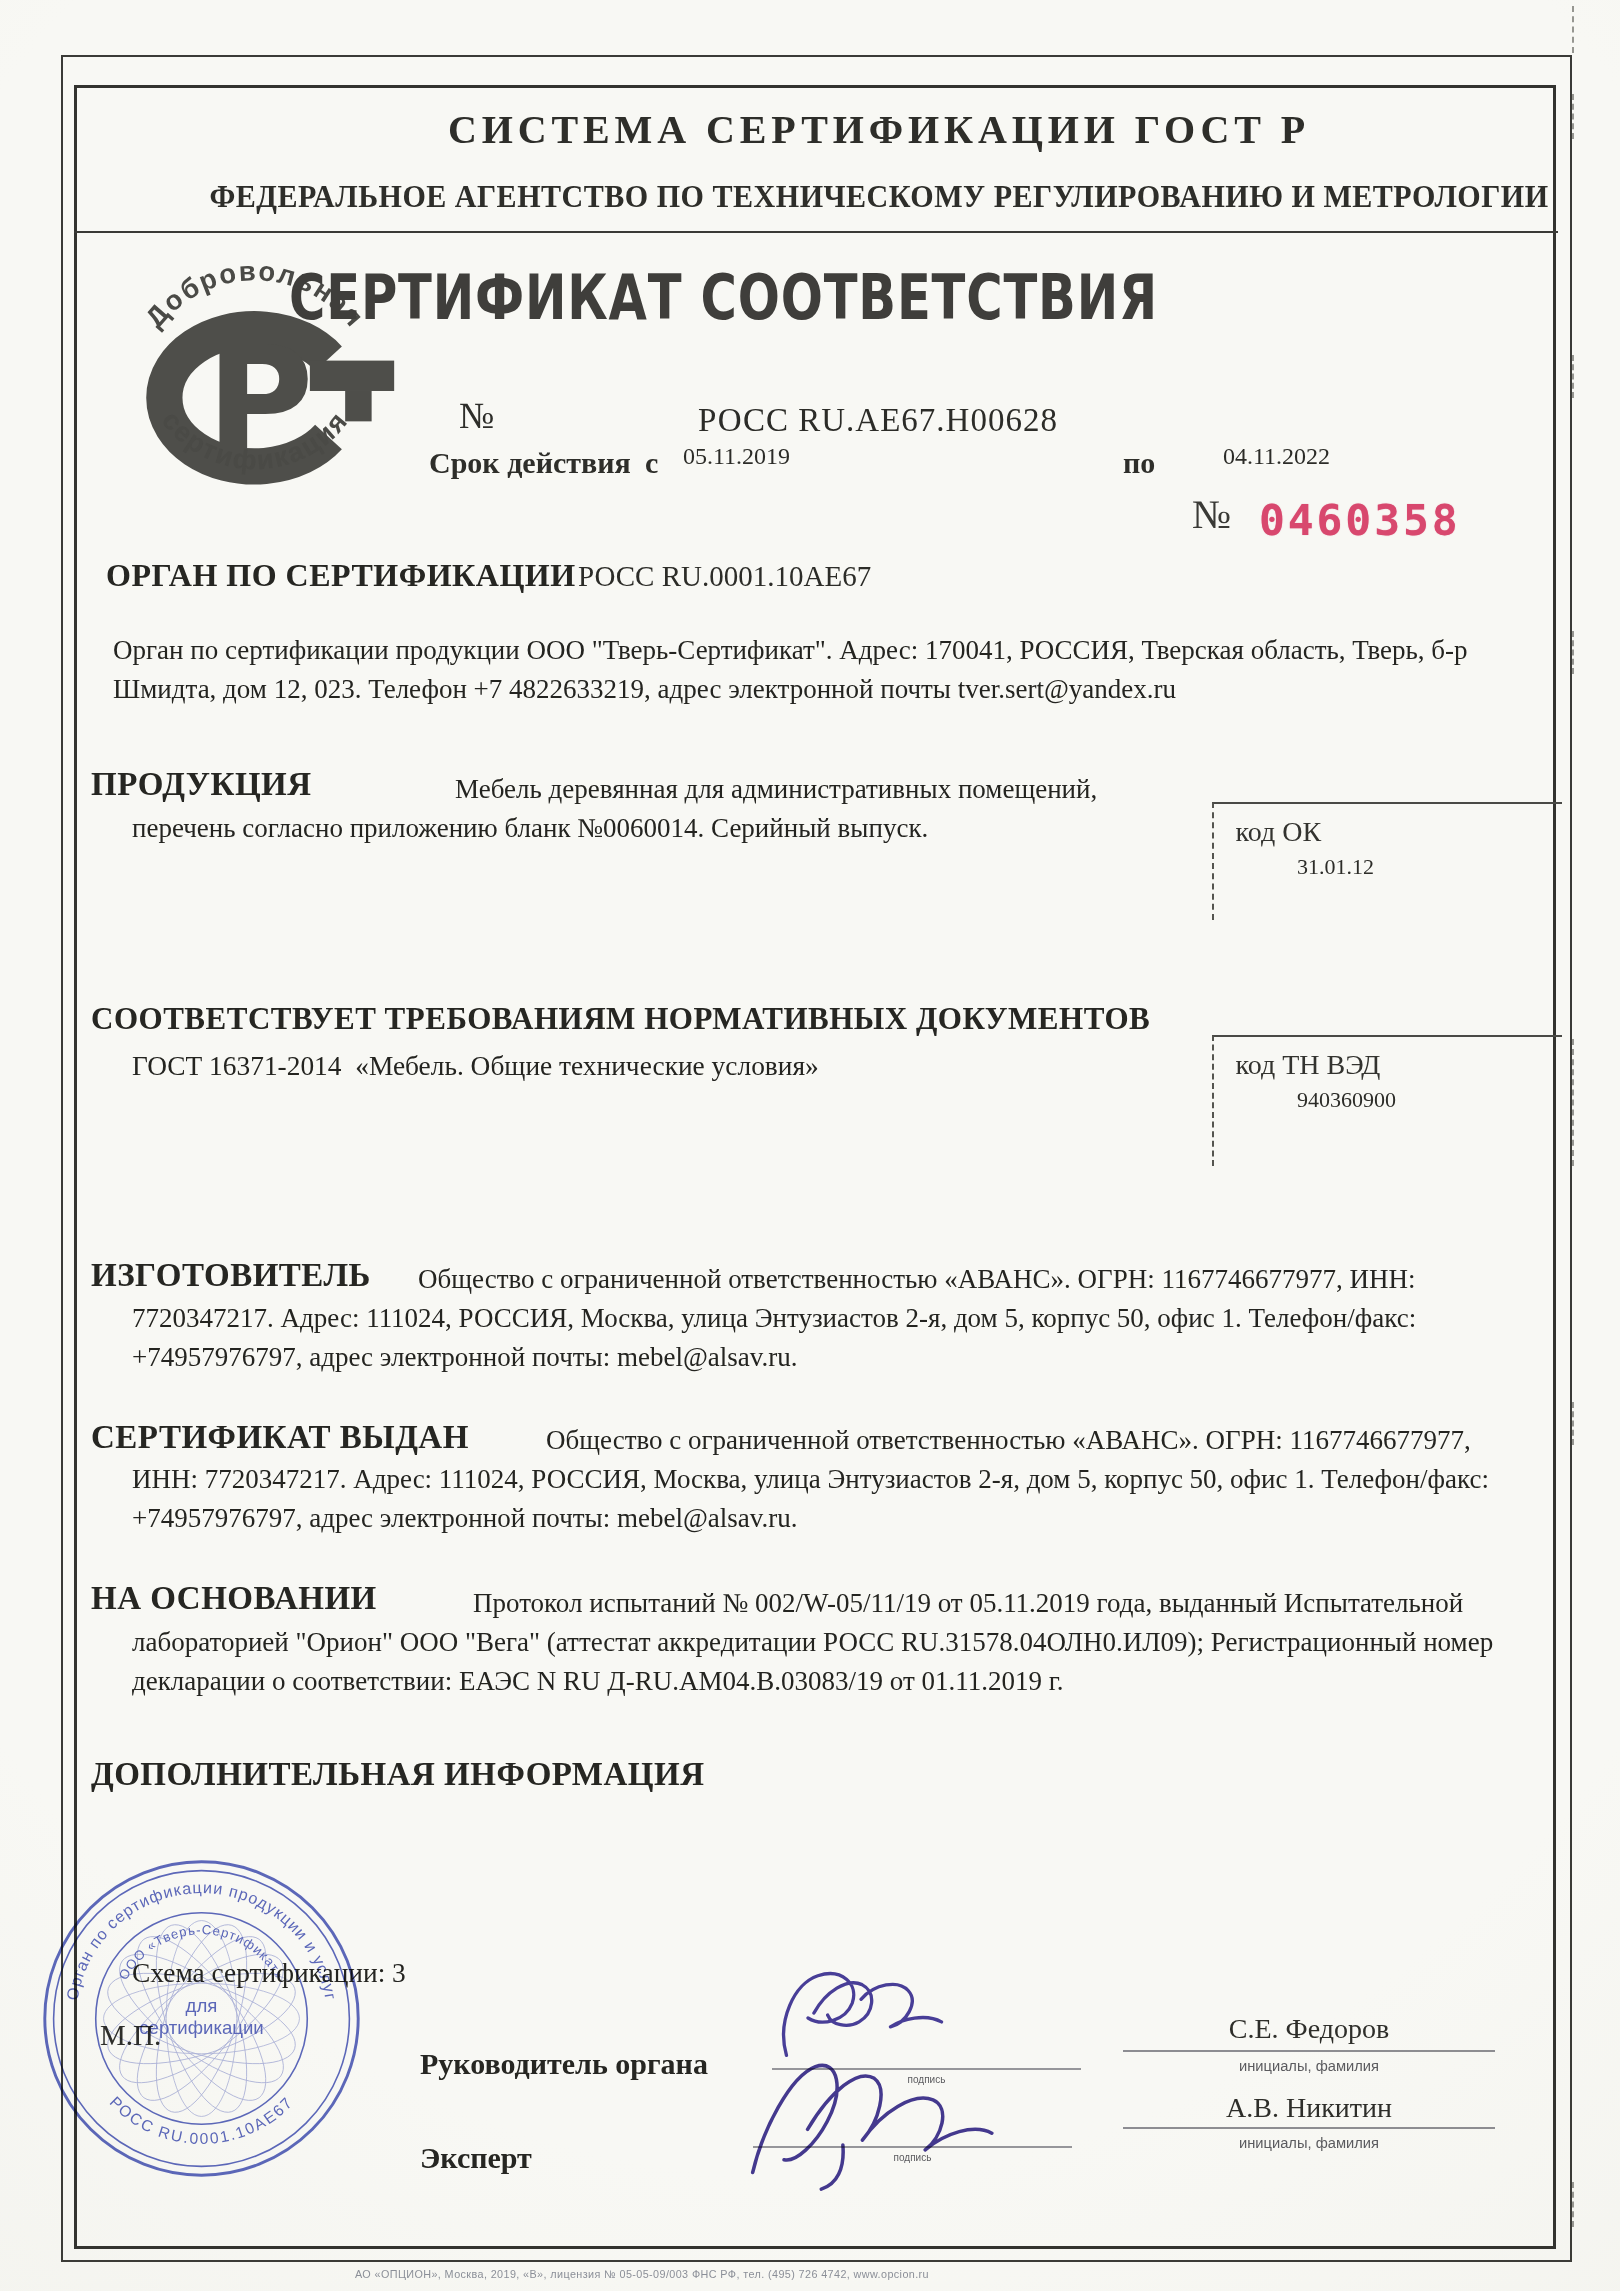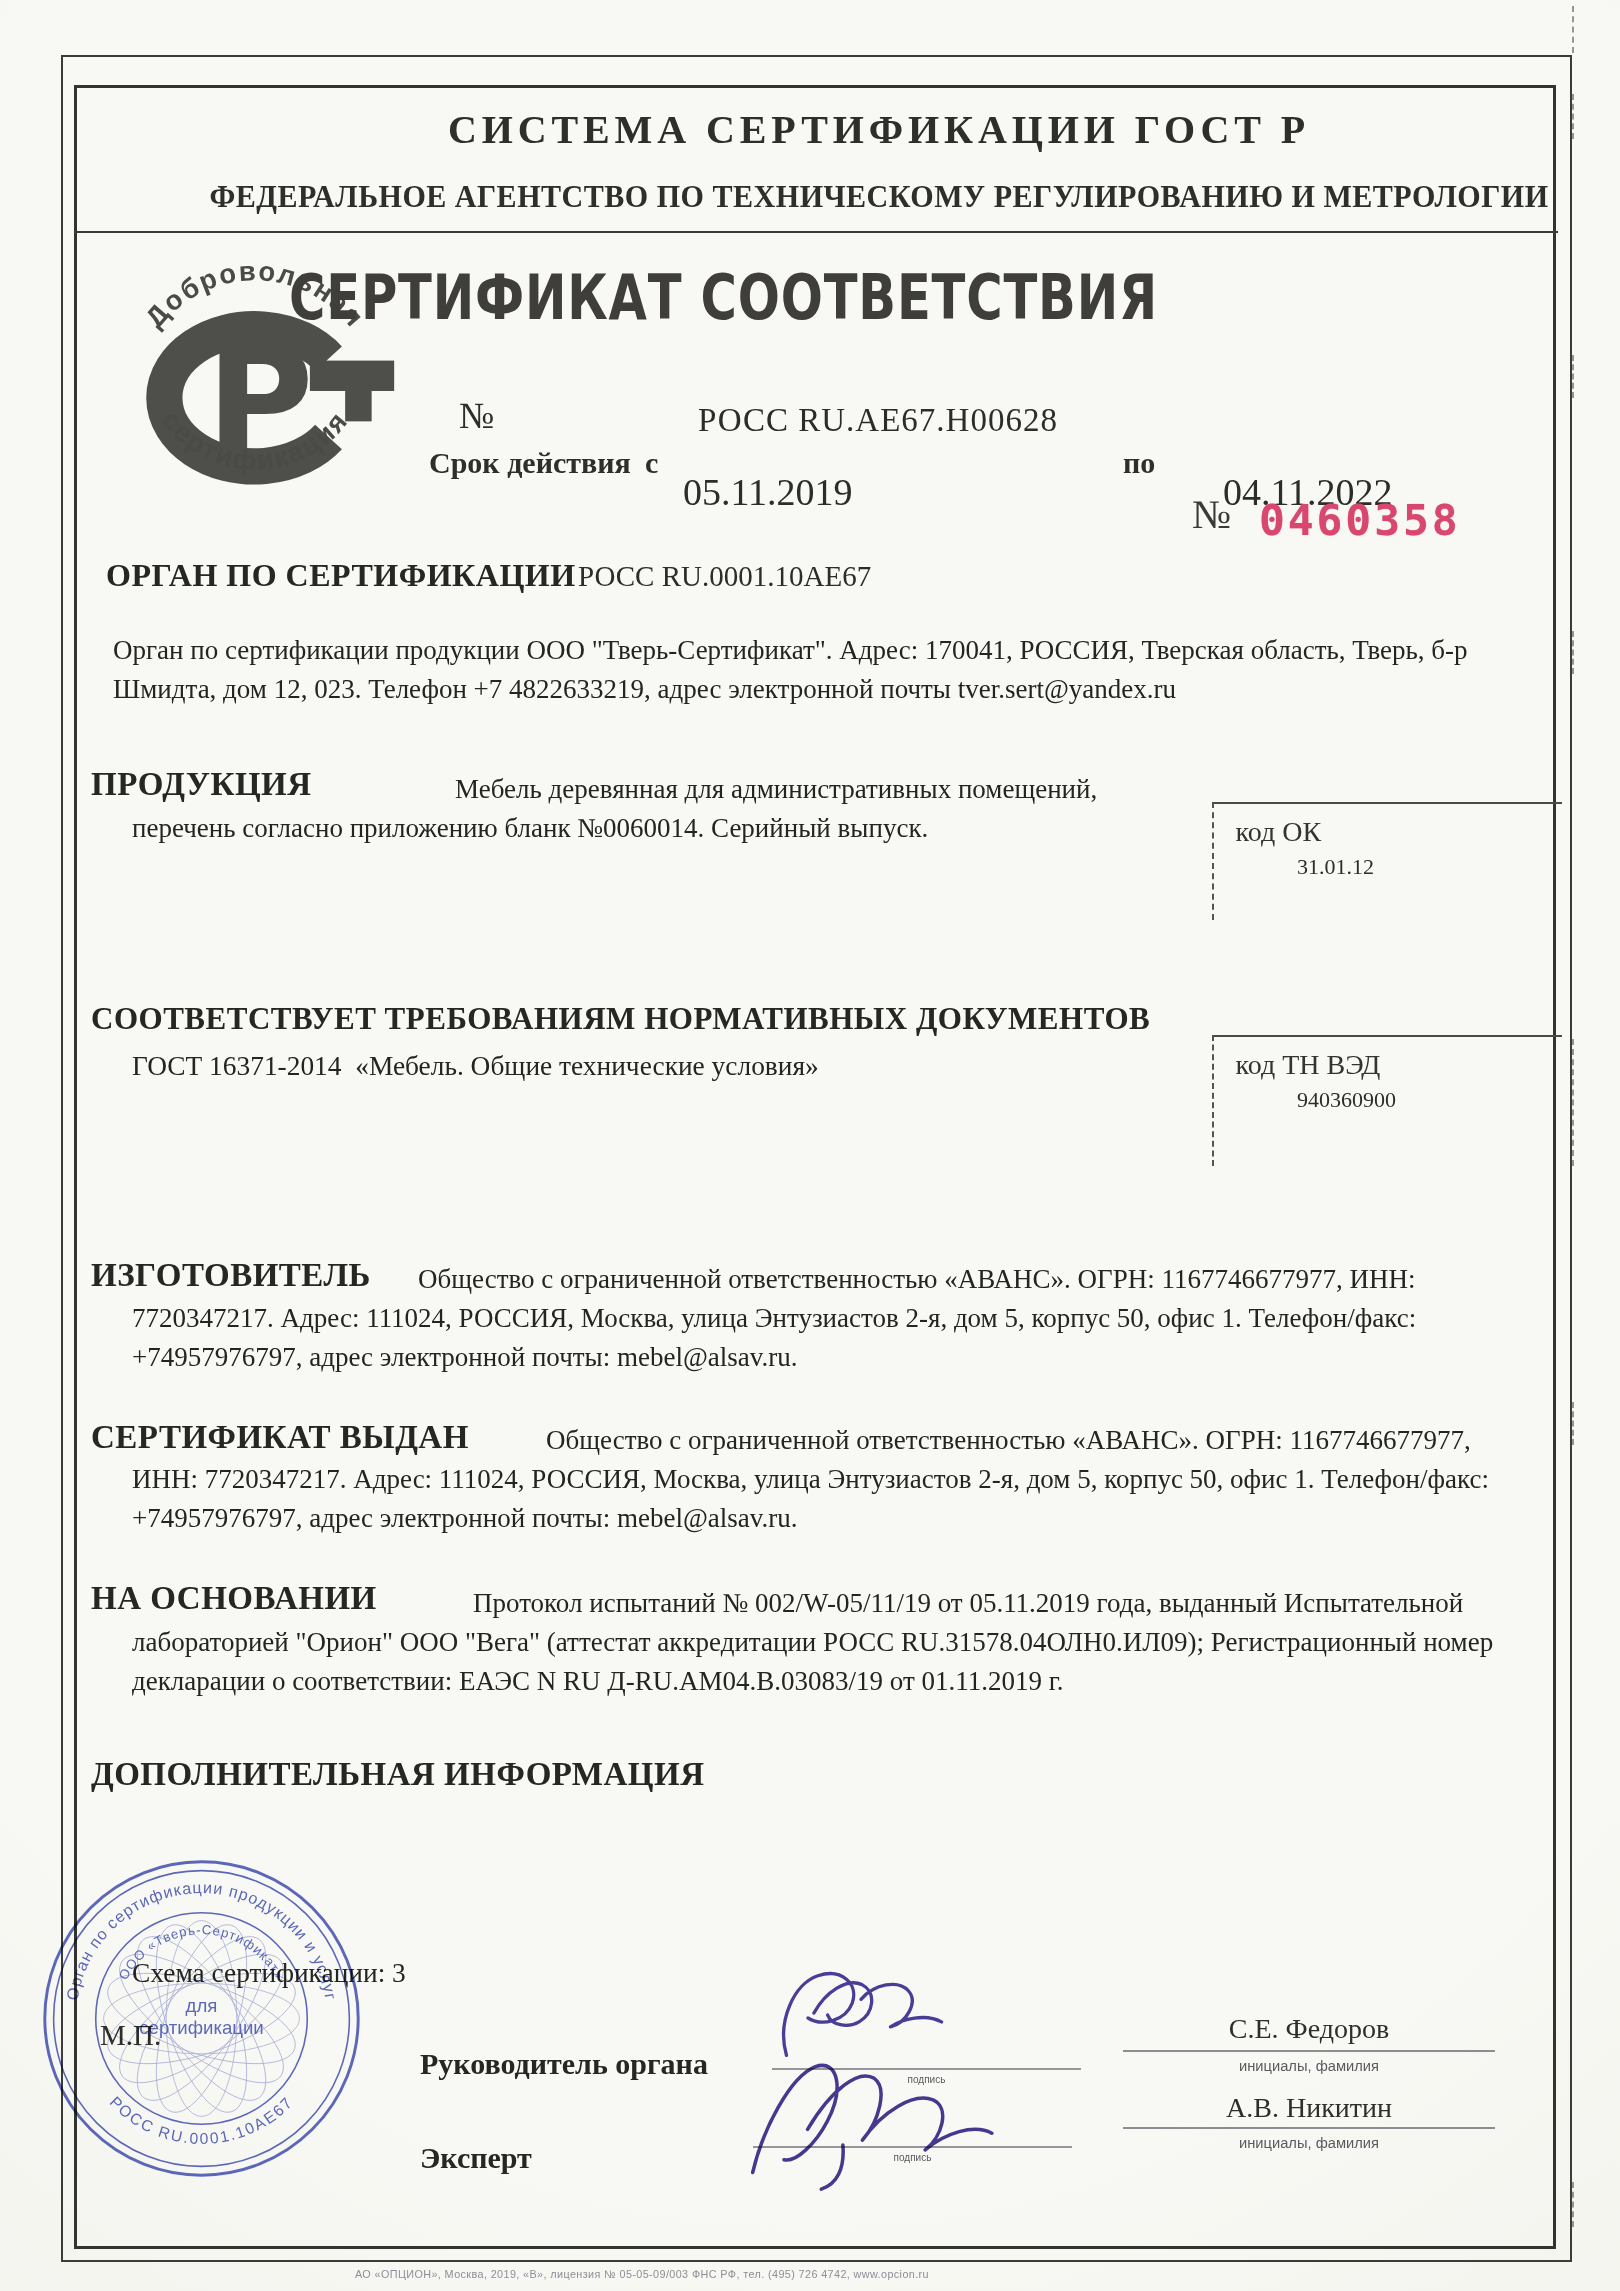--- a/index.html
+++ b/index.html
@@ -16,21 +16,21 @@
   .frame-inner{left:74px;top:85px;width:1476px;height:2158px;border:3.9px solid #33332f;}
   .hdr-wrap{left:69px;top:0;width:1000px;text-align:center;}
   .sys-title{top:106px;font-size:40px;letter-spacing:4.9px;color:#2e2e2a;width:100%;}
   .agency{top:179px;font-size:31px;letter-spacing:0.5px;color:#2e2e2a;width:100%;transform:scaleX(.97);}
   .divider{left:74px;top:231px;width:1484px;border-top:2.5px solid #3a3a36;}
   .doc-title{left:289px;top:261px;font-family:"DejaVu Sans", sans-serif;font-weight:bold;
     font-size:62px;color:#3f3e3b;transform:scaleX(.8);transform-origin:left top;letter-spacing:1px;white-space:nowrap;}
   .num-label{left:459px;top:394px;font-size:37px;color:#2e2e2a;}
   .num-value{left:698px;top:402px;font-size:33px;letter-spacing:1px;color:#2c2c28;}
   .val-lab{font-size:30px;font-weight:bold;color:#2e2e2a;}
-  .val-date{font-size:38px;color:#2c2c28;margin-top:27px;}
+  .val-date{font-size:24px;color:#2c2c28;}
   .blank-no-label{left:1192px;top:490px;font-size:41px;color:#3a3a36;}
   .blank-no{left:1259px;top:495px;font-family:"DejaVu Sans Mono", monospace;font-size:43px;
     letter-spacing:2.9px;color:#d8486e;text-shadow:0 0 1px rgba(216,72,110,.5);font-weight:bold;}
   .sec-label{font-size:32px;font-weight:bold;color:#262622;letter-spacing:0.5px;white-space:nowrap;}
   .body-text{font-size:27px;line-height:39px;color:#242420;width:1451px;}
   .code-box{border-top:2px solid #4a4a46;border-left:2px dashed #55554f;}
   .code-box .cl{margin:11.8px 0 0 21.6px;font-size:28px;color:#33332f;}
   .code-box .cv{margin:5.9px 0 0 83px;font-size:22px;color:#2c2c28;}
   .sig-line{border-bottom:2px solid rgba(70,70,80,.55);}
   .name-line{border-top:2px solid rgba(70,70,80,.6);}

